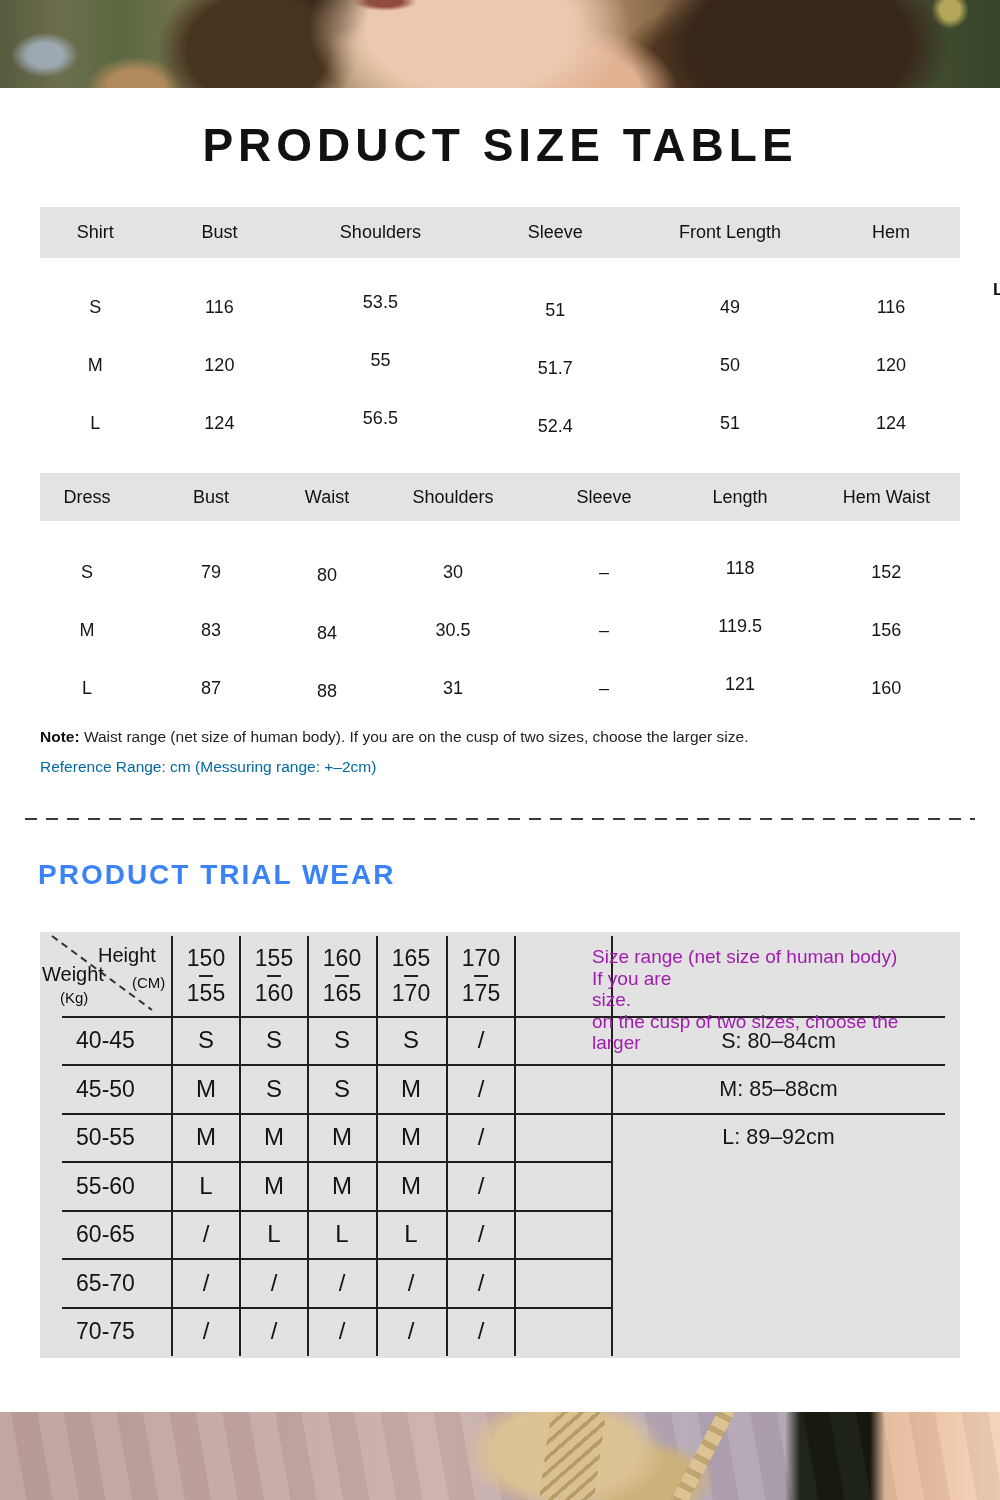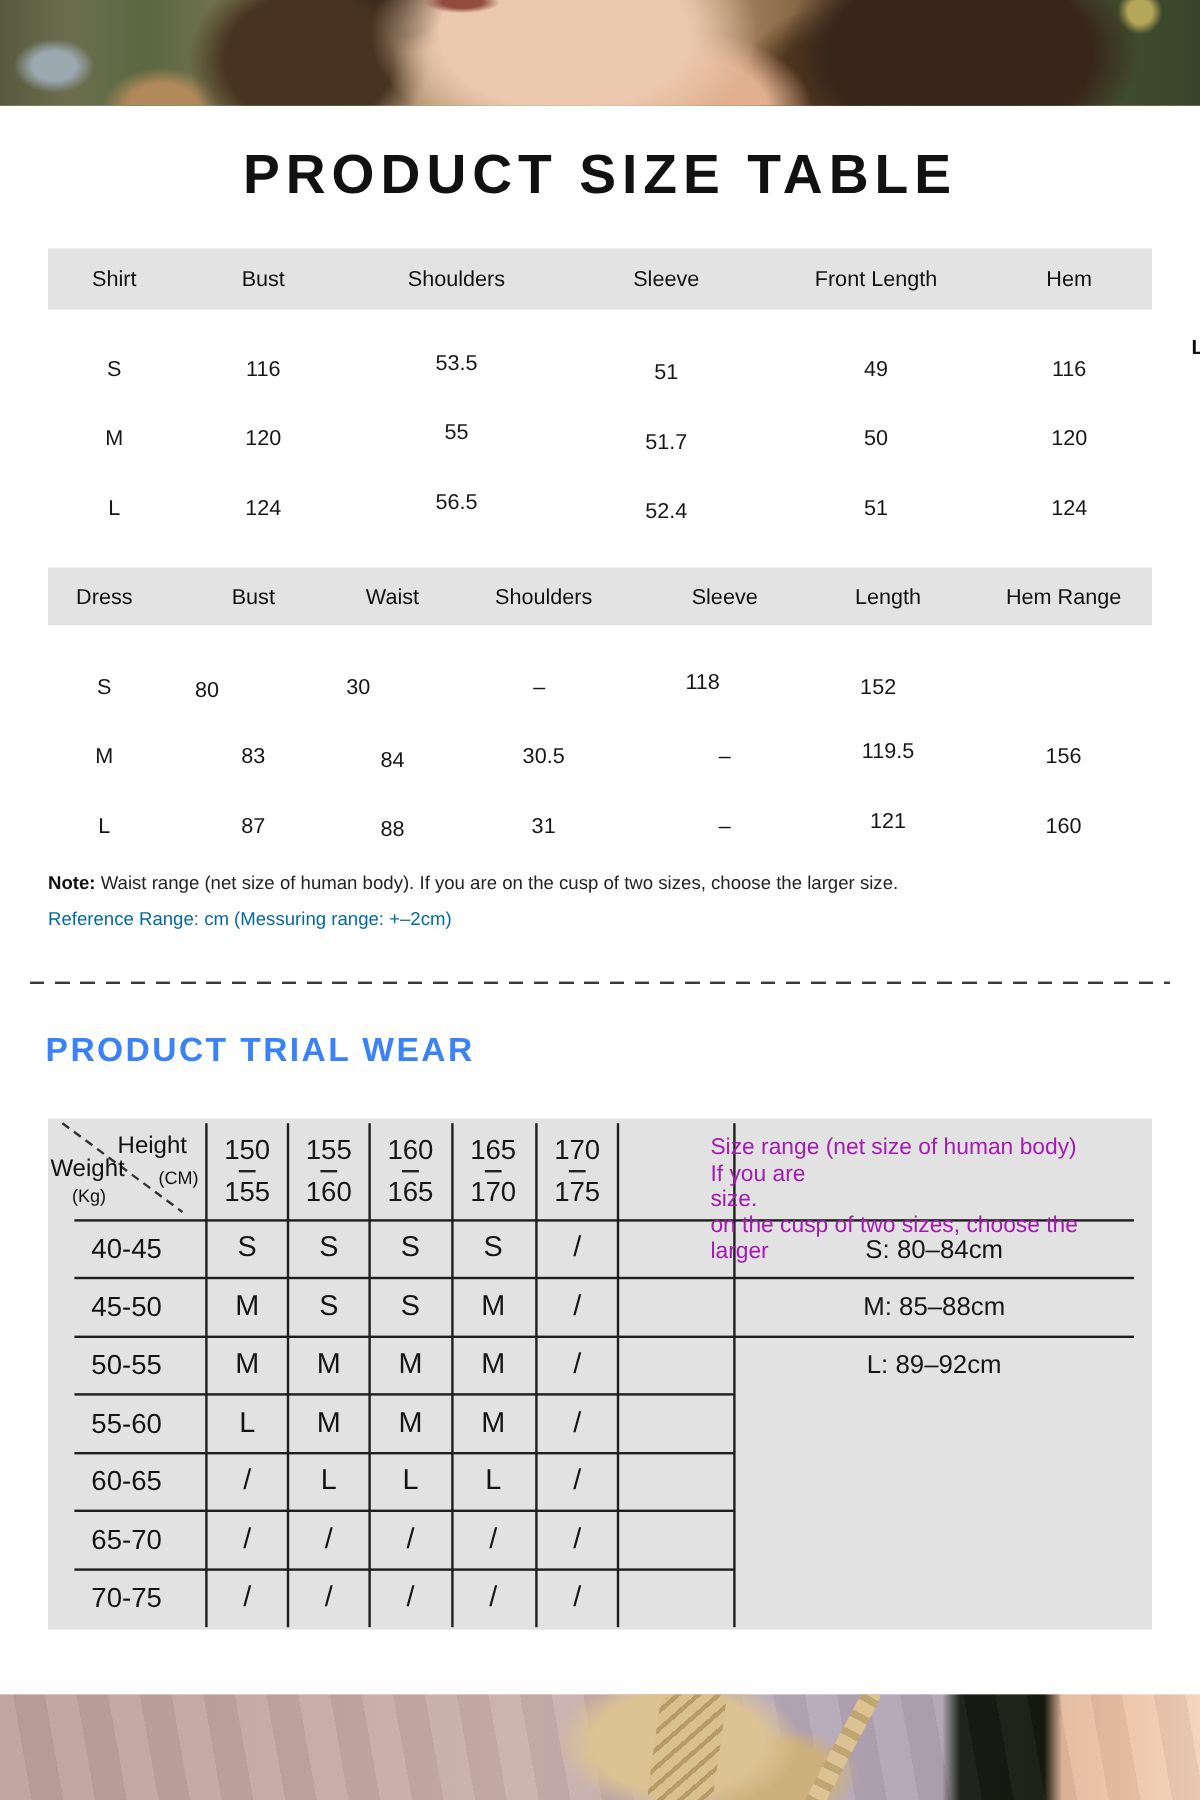--- a/index.html
+++ b/index.html
@@ -132,24 +132,25 @@
     <span class="s5">124</span>
   </div>
 
   <div class="bar dress-bar">
     <span class="d0">Dress</span>
     <span class="d1">Bust</span>
     <span class="d2">Waist</span>
     <span class="d3">Shoulders</span>
     <span class="d4">Sleeve</span>
     <span class="d5">Length</span>
-    <span class="d6">Hem Range</span>
+    <span class="d6">Hem Waist</span>
   </div>
   <div class="frow" style="top:543px">
     <span class="d0">S</span>
+    <span class="d1">79</span>
     <span class="d2 jdn3">80</span>
     <span class="d3">30</span>
     <span class="d4">–</span>
     <span class="d5 jup4">118</span>
     <span class="d6">152</span>
   </div>
   <div class="frow" style="top:601px">
     <span class="d0">M</span>
     <span class="d1">83</span>
     <span class="d2 jdn3">84</span>

